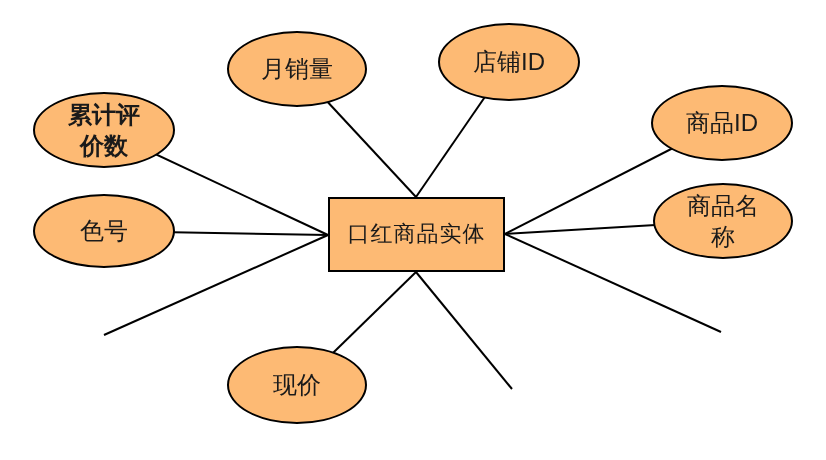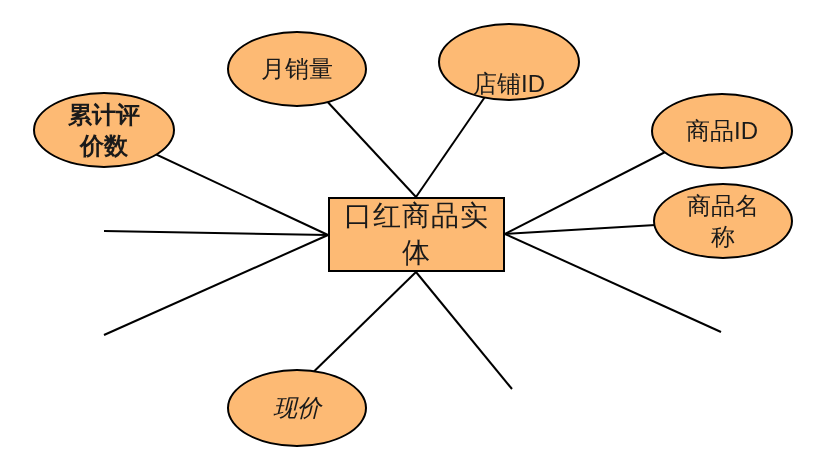--- a/index.html
+++ b/index.html
@@ -37,21 +37,21 @@
     text-align: center;
     color: #1a1a1a;
     font-size: 24px;
     line-height: 1.3;
     white-space: pre-line;
   }
   .ellipse {
     border-radius: 50%;
   }
   .entity {
-    font-size: 28px;
+    font-size: 22px;
     letter-spacing: 1px;
   }
 </style>
 </head>
 <body>
 
 <div class="canvas">
 
   <svg class="connectors" viewBox="0 0 826 460" aria-hidden="true">
 
@@ -71,39 +71,42 @@
   </svg>
 
   <div class="node entity" style="left:328px; top:197px; width:177px; height:75px;">
     <span>口红商品实体</span>
   </div>
 
   <div class="node ellipse" style="left:227px; top:31px; width:140px; height:76px;">
     <span>月销量</span>
   </div>
 
-  <div class="node ellipse" style="left:438px; top:23px; width:142px; height:78px;align-items:flex-end;">
+  <div class="node ellipse" style="left:438px; top:23px; width:142px; height:78px;">
     <span>店铺ID</span>
   </div>
 
   <div class="node ellipse" style="left:33px; top:92px; width:142px; height:76px;font-weight:bold;">
     <span>累计评
 价数</span>
   </div>
 
+  <div class="node ellipse" style="left:33px; top:194px; width:142px; height:74px;">
+    <span>色号</span>
+  </div>
 
 
-  <div class="node ellipse" style="left:651px; top:93px; width:142px; height:76px;text-align:right;">
+  <div class="node ellipse" style="left:651px; top:85px; width:142px; height:76px;text-align:right;">
     <span>商品ID</span>
   </div>
 
   <div class="node ellipse" style="left:653px; top:183px; width:140px; height:76px;">
     <span>商品名
 称</span>
   </div>
 
 
-  <div class="node ellipse" style="left:227px; top:369px; width:140px; height:78px;font-style:italic;">
+  <div class="node ellipse" style="left:227px; top:346px; width:140px; height:78px;">
     <span>现价</span>
   </div>
 
 
 </div>
 
 </body></html>

